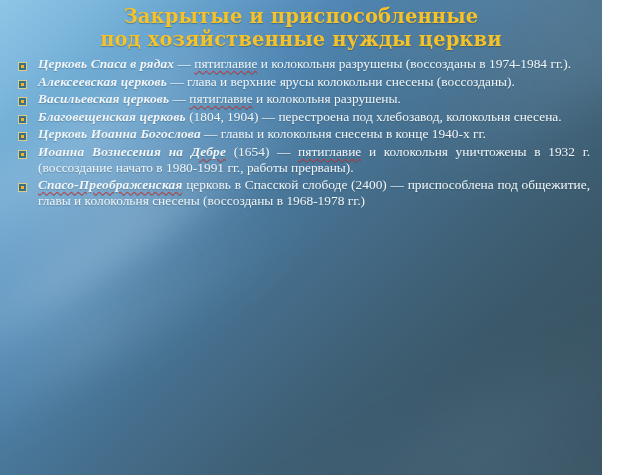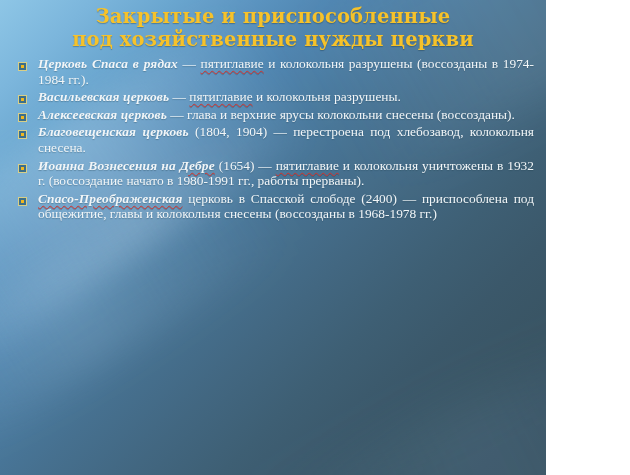--- a/index.html
+++ b/index.html
@@ -9,21 +9,21 @@
   body {
     width: 630px;
     height: 475px;
     overflow: hidden;
     font-family: "Liberation Serif", "DejaVu Serif", serif;
   }
 
   
   .slide {
     position: relative;
-    width: 546px;
+    width: 602px;
     height: 475px;
     overflow: hidden;
     background:
       linear-gradient(135deg,
         #8ec6e6 0%,
         #7cb6dc 9%,
         #6aa6cf 17%,
         #5b94c0 25%,
         #4f85b0 33%,
         #4a7a9f 41%,
@@ -192,37 +192,43 @@
       <span class="bullet-marker">
           <i></i>
         </span>
       <span class="bullet-text"><b>Церковь Спаса в рядах</b><span> — </span><span class="sp">пятиглавие</span><span> и колокольня разрушены (воссозданы в 1974-1984 гг.).</span></span>
     </li>
 
     <li class="bullet-row">
       <span class="bullet-marker">
           <i></i>
         </span>
+      <span class="bullet-text"><b>Алексеевская церковь</b><span> — глава и верхние ярусы колокольни снесены (воссозданы).</span></span>
+    </li>
+
+    <li class="bullet-row">
+      <span class="bullet-marker">
+          <i></i>
+        </span>
       <span class="bullet-text"><b>Васильевская церковь</b><span> — </span><span class="sp">пятиглавие</span><span> и колокольня разрушены.</span></span>
     </li>
 
     <li class="bullet-row">
       <span class="bullet-marker">
           <i></i>
         </span>
-      <span class="bullet-text"><b>Алексеевская церковь</b><span> — глава и верхние ярусы колокольни снесены (воссозданы).</span></span>
-    </li>
-
-    <li class="bullet-row">
-      <span class="bullet-marker">
-          <i></i>
-        </span>
       <span class="bullet-text"><b>Благовещенская церковь</b><span> (1804, 1904) — перестроена под хлебозавод, колокольня снесена.</span></span>
     </li>
 
+    <li class="bullet-row">
+      <span class="bullet-marker">
+          <i></i>
+        </span>
+      <span class="bullet-text"><b>Церковь Иоанна Богослова</b><span> — главы и колокольня снесены в конце 1940-х гг.</span></span>
+    </li>
 
     <li class="bullet-row">
       <span class="bullet-marker">
           <i></i>
         </span>
       <span class="bullet-text"><b>Иоанна Вознесения на </b><span class="sp-b">Дебре</span><span> (1654) — </span><span class="sp">пятиглавие</span><span> и колокольня уничтожены в 1932 г. (воссоздание начато в 1980-1991 гг., работы прерваны).</span></span>
     </li>
 
 
 

